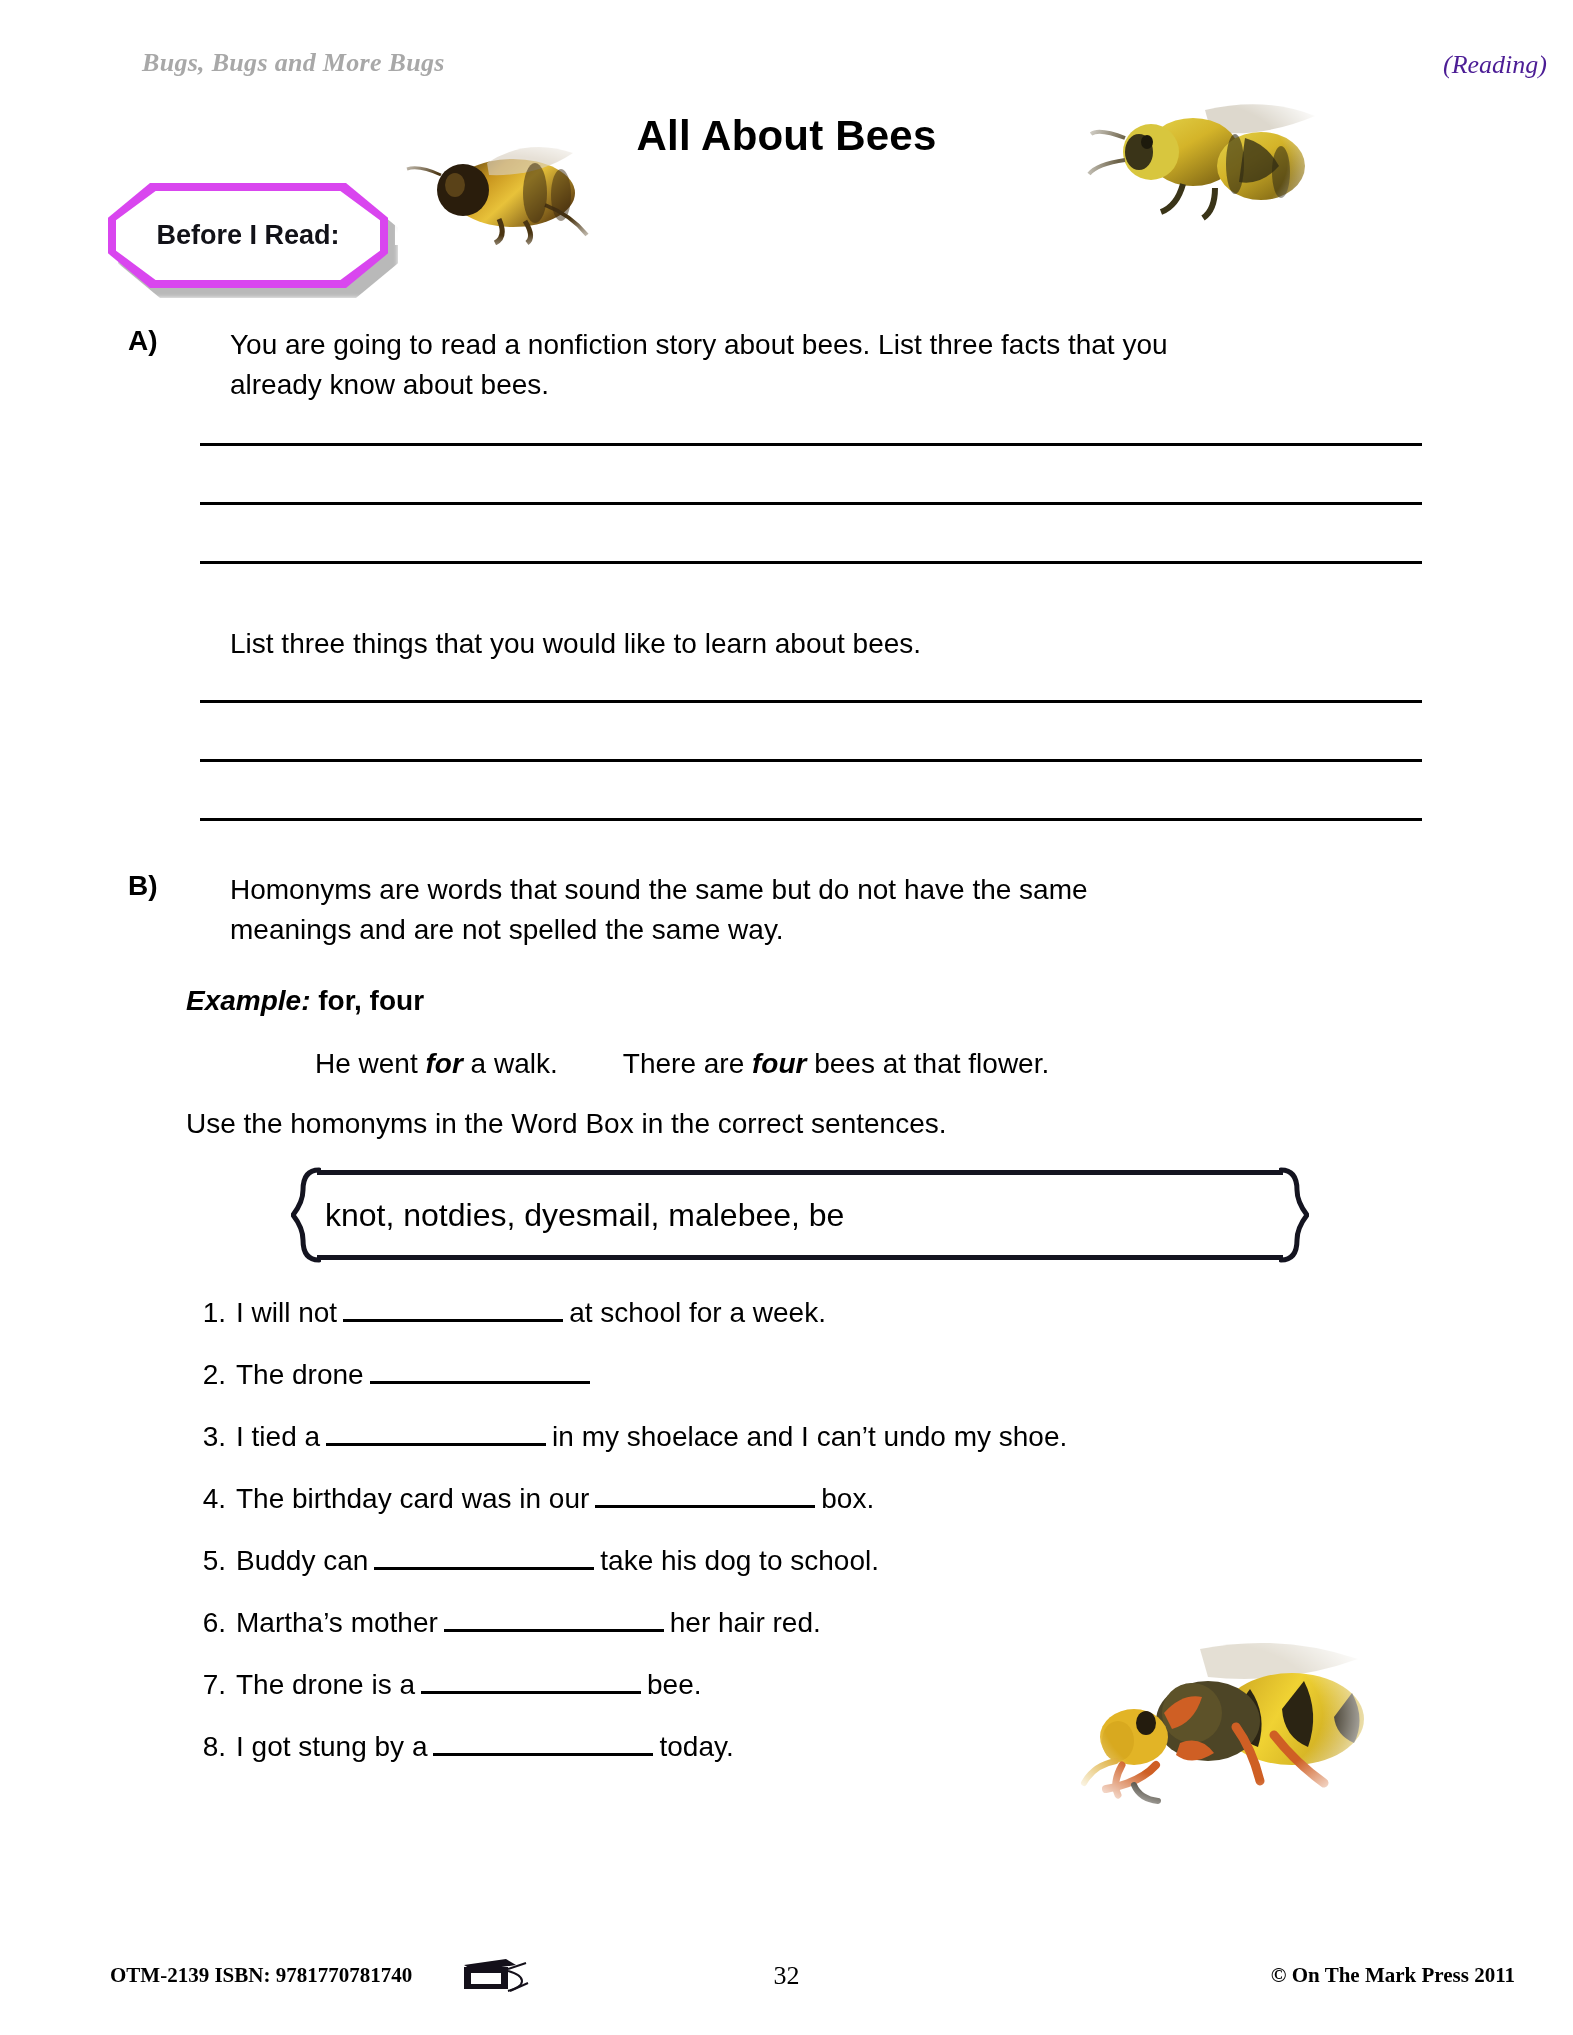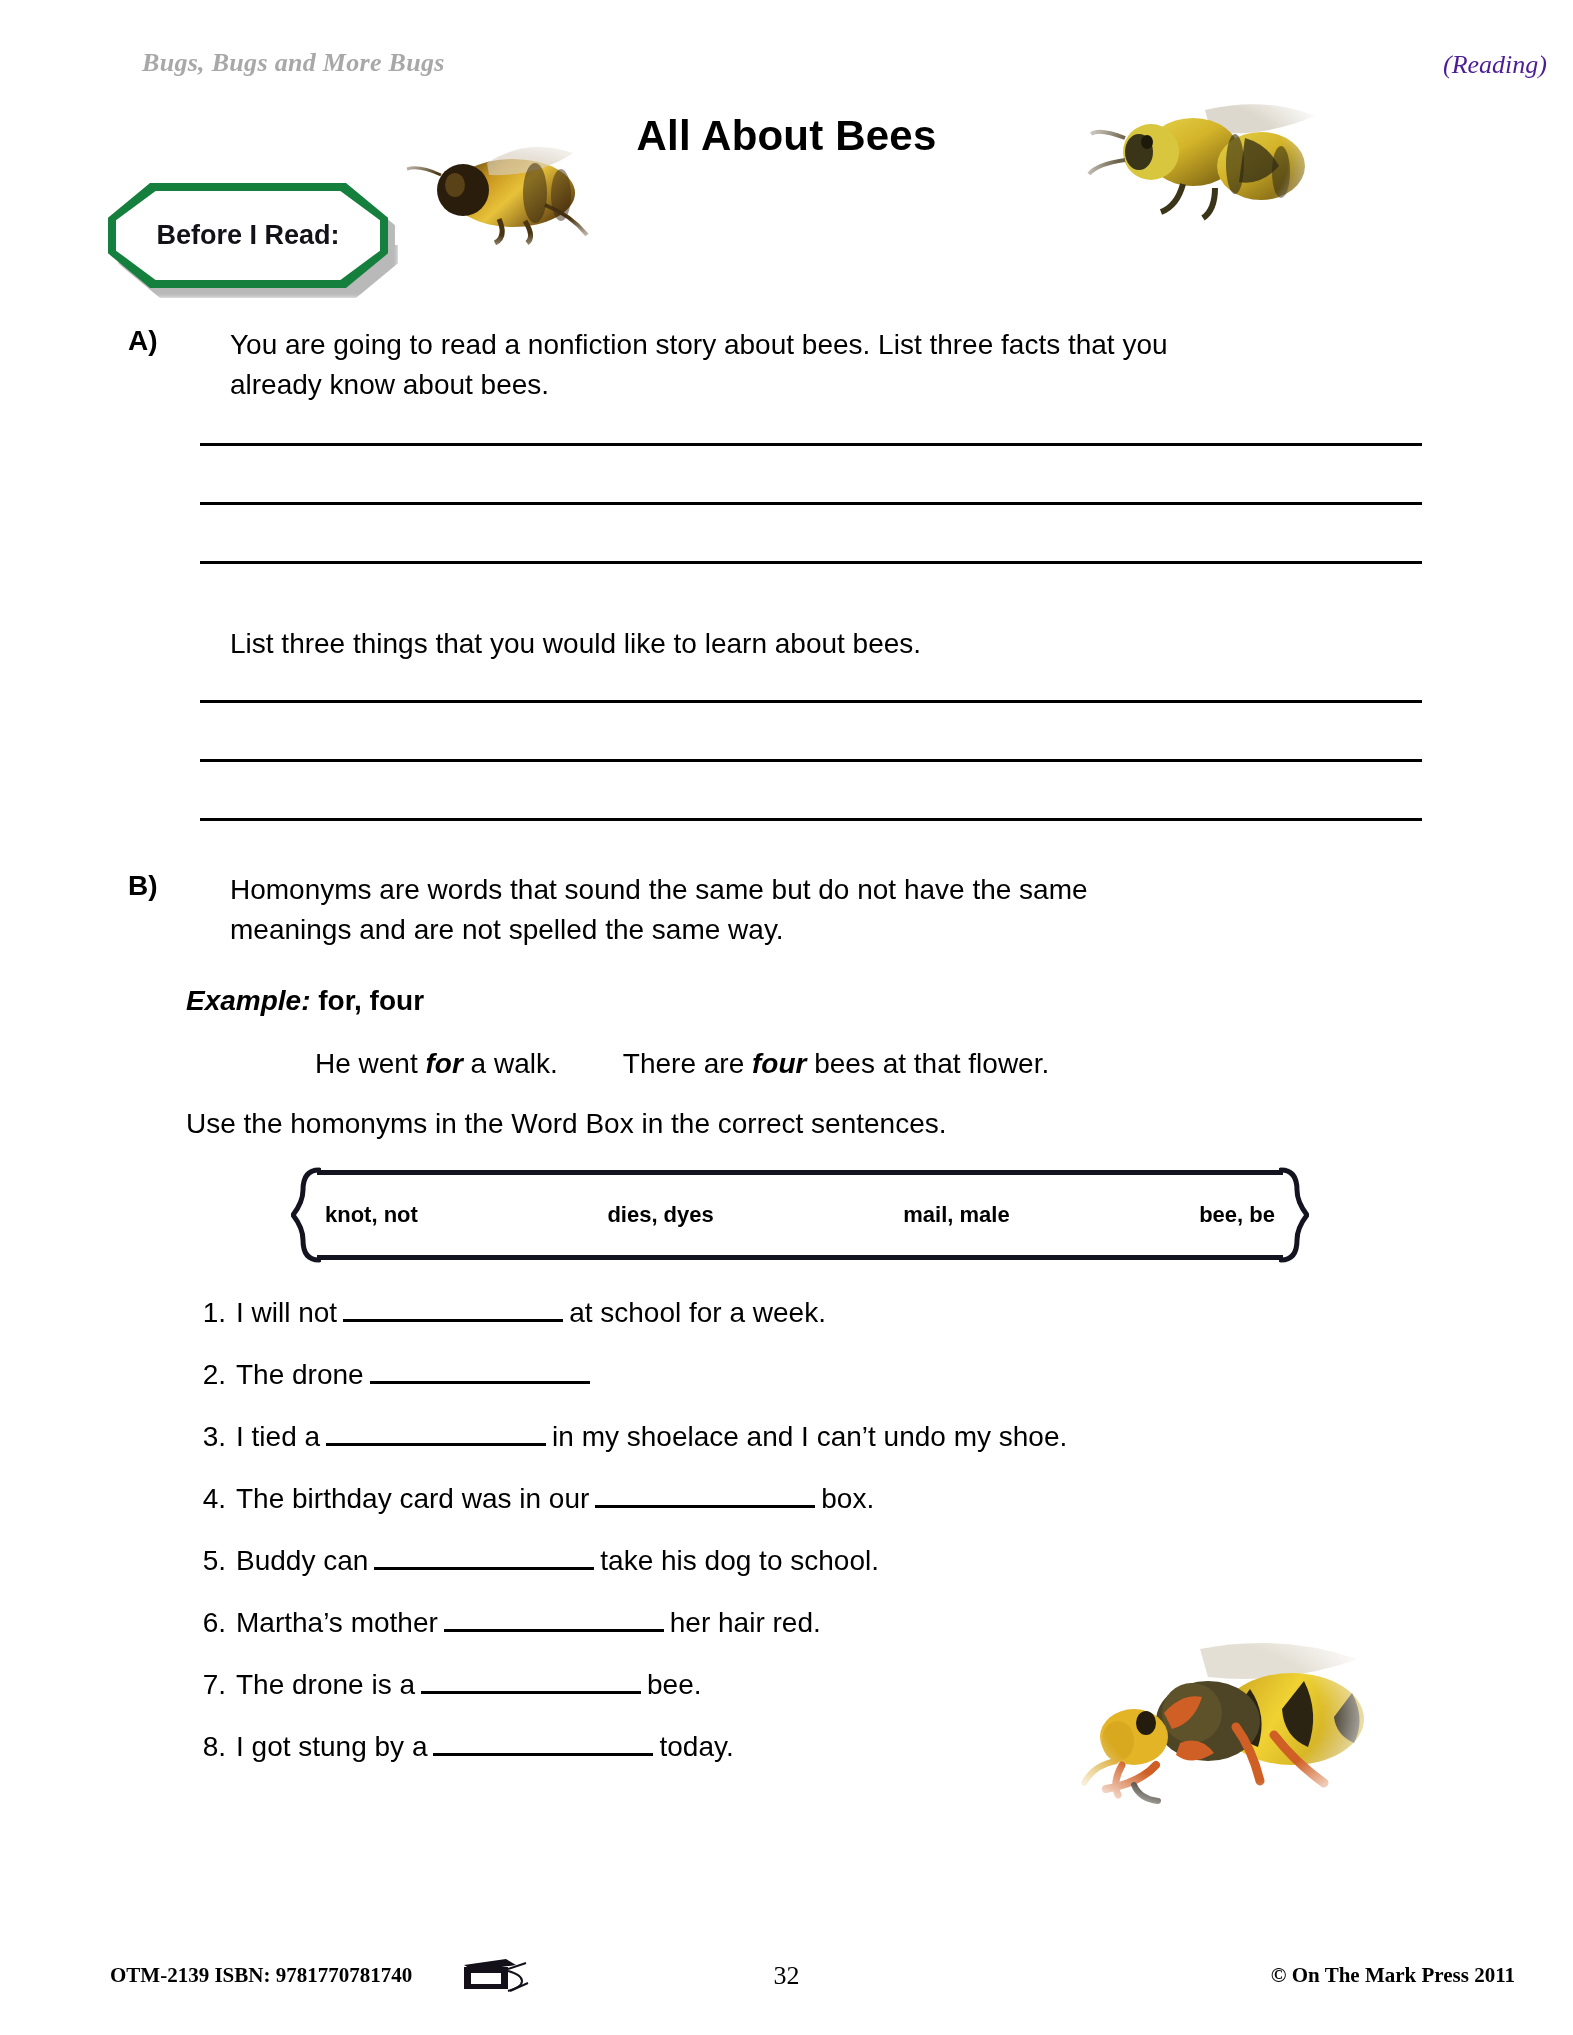--- a/index.html
+++ b/index.html
@@ -76,21 +76,21 @@
     background: #b9b9b9;
     clip-path: polygon(15% 0%, 85% 0%, 100% 33%, 100% 67%, 85% 100%, 15% 100%, 0% 67%, 0% 33%);
     filter: blur(2px);
   }
   .badge-octagon {
     position: absolute;
     left: 0;
     top: 0;
     width: 280px;
     height: 105px;
-    background: #15803d;
+    background: #d946ef;
     clip-path: polygon(15% 0%, 85% 0%, 100% 33%, 100% 67%, 85% 100%, 15% 100%, 0% 67%, 0% 33%);
     display: flex;
     align-items: center;
     justify-content: center;
   }
   .badge-inner {
     width: 264px;
     height: 89px;
     background: #ffffff;
     clip-path: polygon(15% 0%, 85% 0%, 100% 33%, 100% 67%, 85% 100%, 15% 100%, 0% 67%, 0% 33%);
@@ -194,23 +194,23 @@
     height: 96px;
   }
   .wordbox-cap.left  { left: -4px; }
   .wordbox-cap.right { right: -4px; }
   .wordbox-words {
     position: absolute;
     left: 30px; right: 30px;
     top: 0; bottom: 0;
     display: flex;
     align-items: center;
-    justify-content: space-between;
-    font-size: 22px;
-    font-weight: bold;
+    justify-content: flex-start;
+    font-size: 32px;
+    font-weight: normal;
   }
 
   
   .qlist {
     position: absolute;
     left: 186px;
     top: 1290px;
     width: 1180px;
     font-size: 28px;
   }

